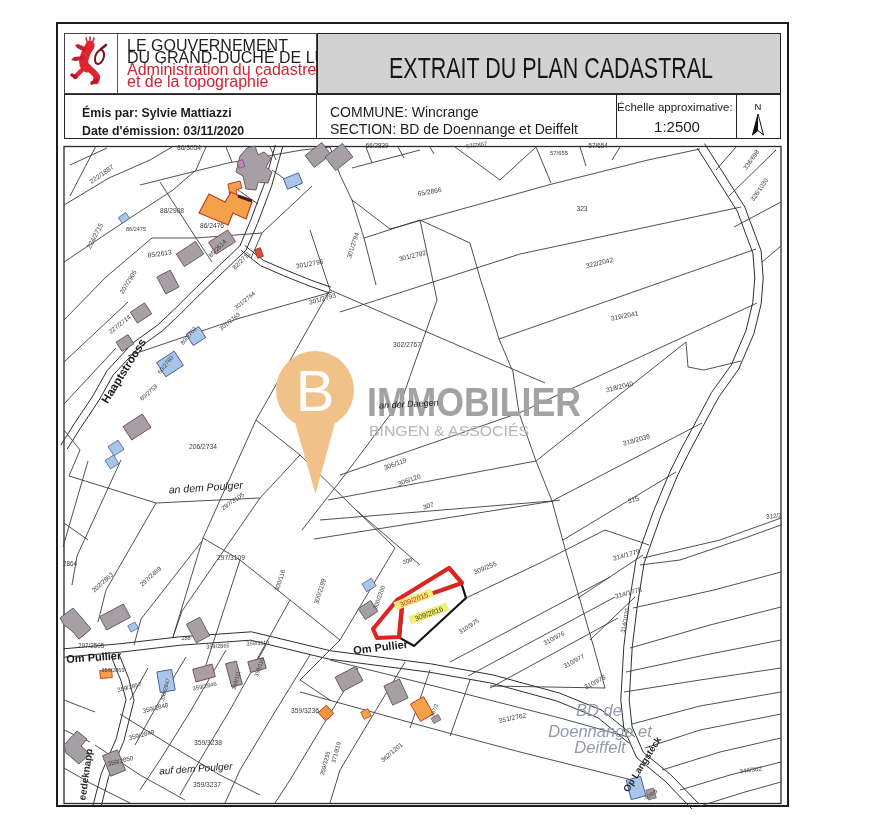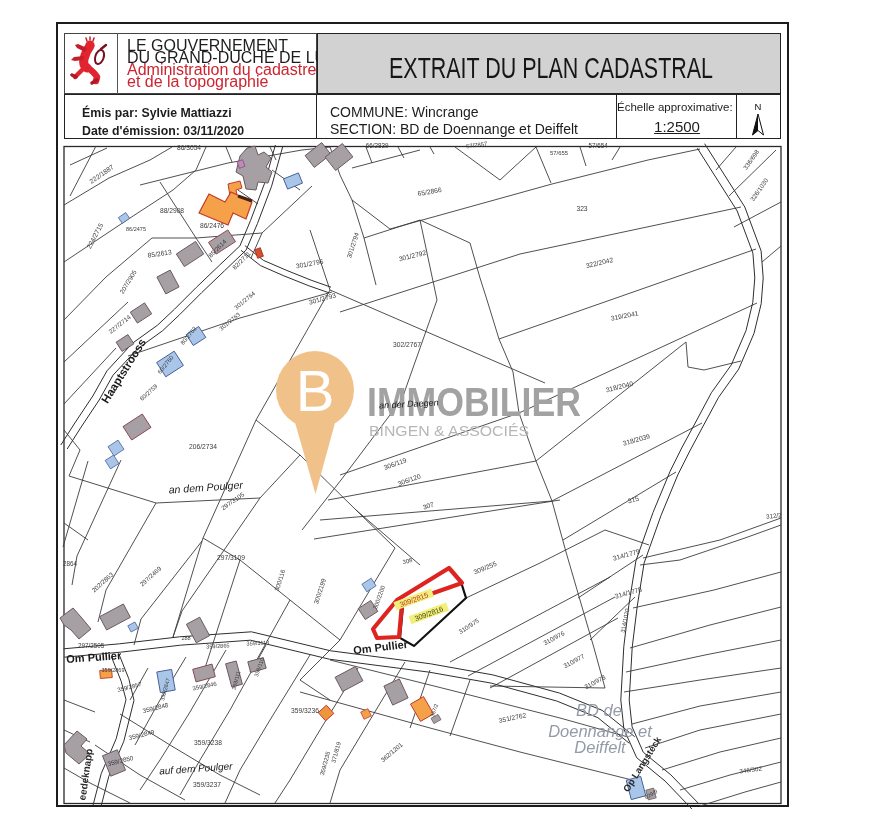--- a/index.html
+++ b/index.html
@@ -40,21 +40,21 @@
 
 <div class="abs" style="left:82px;top:104px;font-size:12.3px;line-height:18px;color:#1d1d1d;font-weight:bold;">Émis par: Sylvie Mattiazzi<br>Date d'émission: 03/11/2020</div>
 
 <div class="abs" style="left:317px;top:94px;width:300px;height:45px;border:1px solid #222;border-left:none;"></div>
 
 <div class="abs" style="left:330px;top:104px;font-size:14px;line-height:17px;color:#1d1d1d;">COMMUNE: Wincrange<br>SECTION: BD de Doennange et Deiffelt</div>
 
 <div class="abs" style="left:617px;top:94px;width:120px;height:45px;border:1px solid #222;border-left:none;"></div>
 
 <div class="abs" style="left:617px;top:101px;width:120px;font-size:11.5px;color:#1d1d1d;">Échelle approximative:</div>
-<div class="abs" style="left:617px;top:118px;width:120px;text-align:center;font-size:15px;color:#1d1d1d;text-decoration:underline;">1:2500</div>
+<div class="abs" style="left:617px;top:118px;width:120px;text-align:center;font-size:15px;color:#1d1d1d;">1:2500</div>
 
 <div class="abs" style="left:737px;top:94px;width:44px;height:45px;border:1px solid #222;border-left:none;"></div>
 
 <svg class="abs" style="left:737px;top:94px" width="44" height="45" viewBox="0 0 44 45">
 <text x="21" y="16" font-size="9.5" fill="#111" text-anchor="middle" font-family="Liberation Sans">N</text>
 <path d="M21,20 L15.5,41 L21,36.5 L26.5,41 Z" fill="none" stroke="#111" stroke-width="1"></path>
 <path d="M21,20 L15.5,41 L21,36.5 Z" fill="#111"></path>
 </svg>
 <svg width="872" height="828" viewBox="0 0 872 828" style="position:absolute;left:0;top:0;font-family:'Liberation Sans',sans-serif">
 

